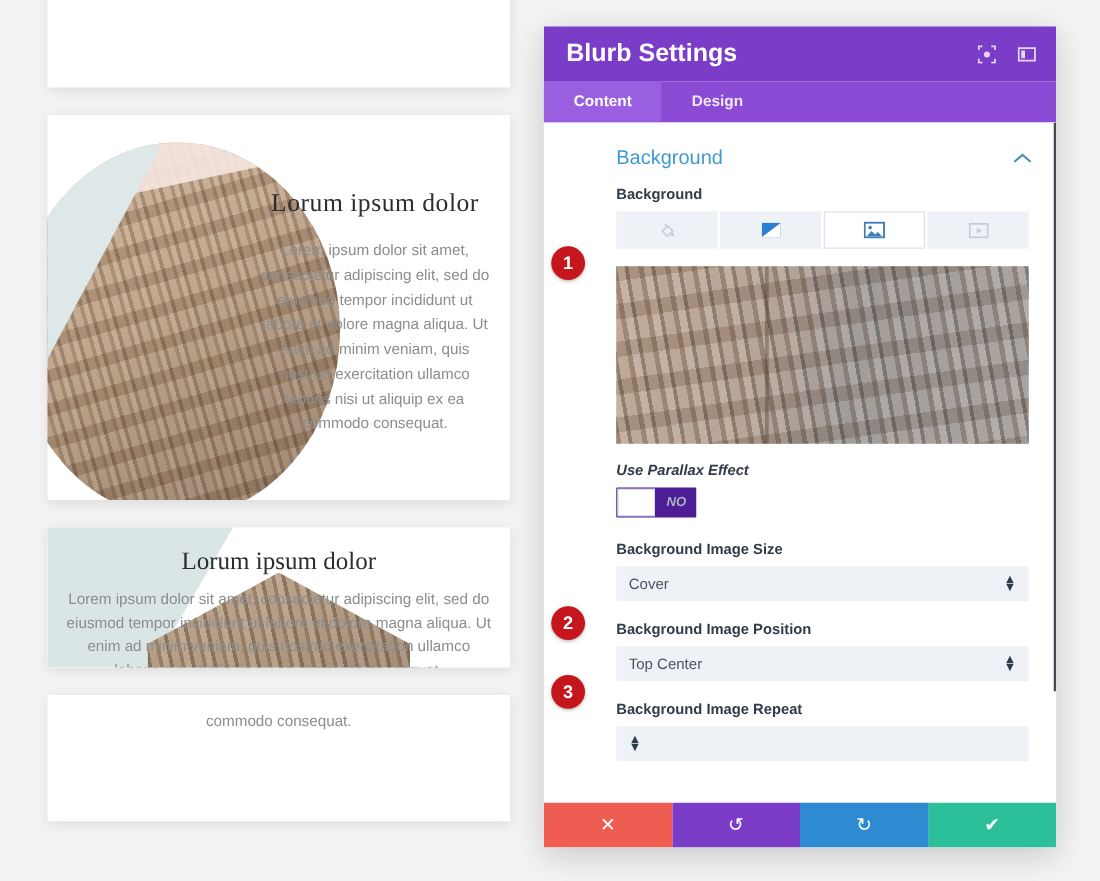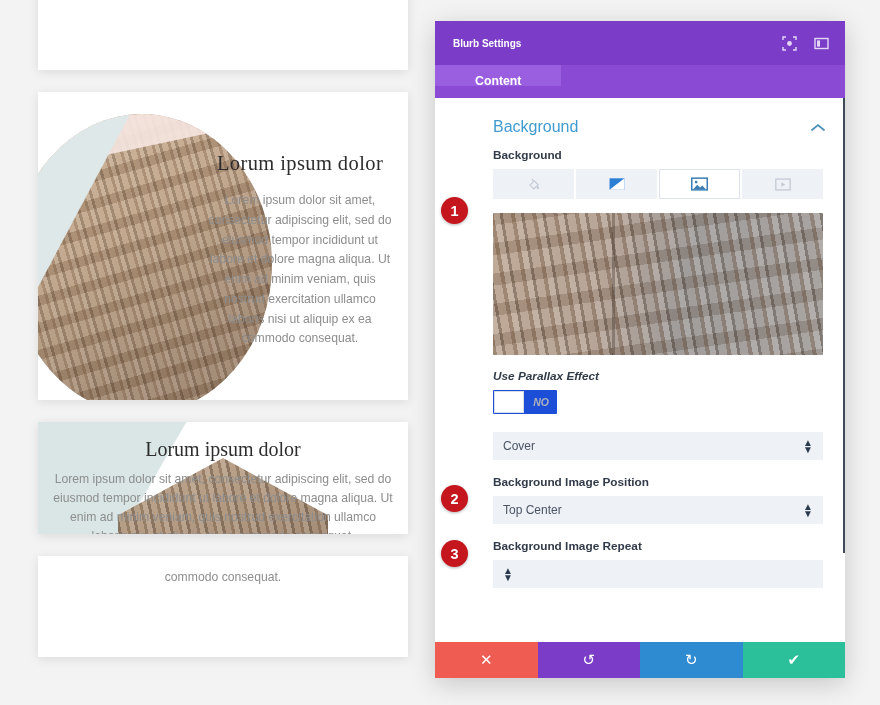--- a/index.html
+++ b/index.html
@@ -104,31 +104,31 @@
     background: #ffffff;
     box-shadow: 0 6px 24px rgba(0,0,0,0.18);
     display: flex; flex-direction: column;
     overflow: hidden;
   }
   .modal-header {
     background: #7b3dc7; height: 44px;
     display: flex; align-items: center; padding: 0 14px 0 18px;
     flex: none;
   }
-  .modal-title { color: #ffffff; font-size: 10px; font-weight: bold; flex: 1; }
+  .modal-title { color: #ffffff; font-size: 20px; font-weight: bold; flex: 1; }
   .hdr-icons { display: flex; gap: 12px; align-items: center; }
   .hdr-icon {
     width: 20px; height: 20px; display: flex; align-items: center; justify-content: center;
     color: #e6d6f6; cursor: pointer;
   }
   .hdr-icon svg { display: block; }
 
   .tabbar { background: #8a4ad4; height: 33px; display: flex; flex: none; }
   .tab {
-    padding: 0 40px; height: 21px; line-height: 33px;
+    padding: 0 24px; height: 33px; line-height: 33px;
     color: #f0e4fb; font-size: 12.3px; font-weight: bold; cursor: pointer;
   }
   .tab.active { background: #9a5ee0; color: #ffffff; }
 
   .modal-body { flex: 1; overflow: hidden; position: relative; background: #fff; padding: 0; }
   .scrollwrap { height: 100%; padding: 0 0 0 0; position: relative; margin-left: 36px; }
 
   .section-head {
     display: flex; align-items: center;
     padding: 20px 20px 12px 22px;
@@ -167,21 +167,21 @@
     cursor: pointer;
   }
   .bg-preview::after {
     content: "";
     position: absolute; left: 36%; top: 0; width: 3px; height: 100%;
     background: rgba(60,50,42,0.35);
   }
 
   .toggle-row { margin-bottom: 18px; font-style: italic; }
   .toggle {
-    width: 64px; height: 24px; background: #1d4ed8;
+    width: 64px; height: 24px; background: #4c1d95;
     display: flex; align-items: center; cursor: pointer;
     border-radius: 1px;
   }
   .toggle-knob {
     width: 30px; height: 22px; background: #ffffff; margin: 1px;
     border: 1px solid #d7dde6;
   }
   .toggle-label { font-size: 10.5px; color: #a9b1bd; font-weight: bold; flex: 1; text-align: center; }
 
   .select-row { margin-bottom: 15px; }
@@ -267,20 +267,21 @@
           <svg width="15" height="15" viewBox="0 0 15 15">
             <rect x="1" y="2.5" width="13" height="10" stroke="#e6d6f6" stroke-width="1.4" fill="none"></rect>
             <rect x="3" y="4.4" width="3" height="6.2" fill="#e6d6f6"></rect>
           </svg>
         </div>
       </div>
     </div>
 
     <div class="tabbar">
       <div class="tab active">Content</div>
+      <div class="tab">Design</div>
     </div>
 
     <div class="modal-body">
       <div class="scrollwrap">
 
         <div class="section-head">
           <div class="section-title">Background</div>
           <div class="chev">
             <svg width="14" height="9" viewBox="0 0 14 9">
               <path d="M1 7L7 2l6 5" stroke="#4a8fb8" stroke-width="1.7" fill="none" stroke-linecap="round"></path>
@@ -323,20 +324,21 @@
 
           <div class="toggle-row">
             <div class="field-label">Use Parallax Effect</div>
             <div class="toggle">
               <div class="toggle-knob"></div>
               <div class="toggle-label">NO</div>
             </div>
           </div>
 
           <div class="select-row">
+            <div class="field-label">Background Image Size</div>
             <div class="select">
               <span>Cover</span>
               <div class="stepper">▲<br>▼</div>
             </div>
           </div>
 
           <div class="select-row">
             <div class="field-label">Background Image Position</div>
             <div class="select">
               <span>Top Center</span>

